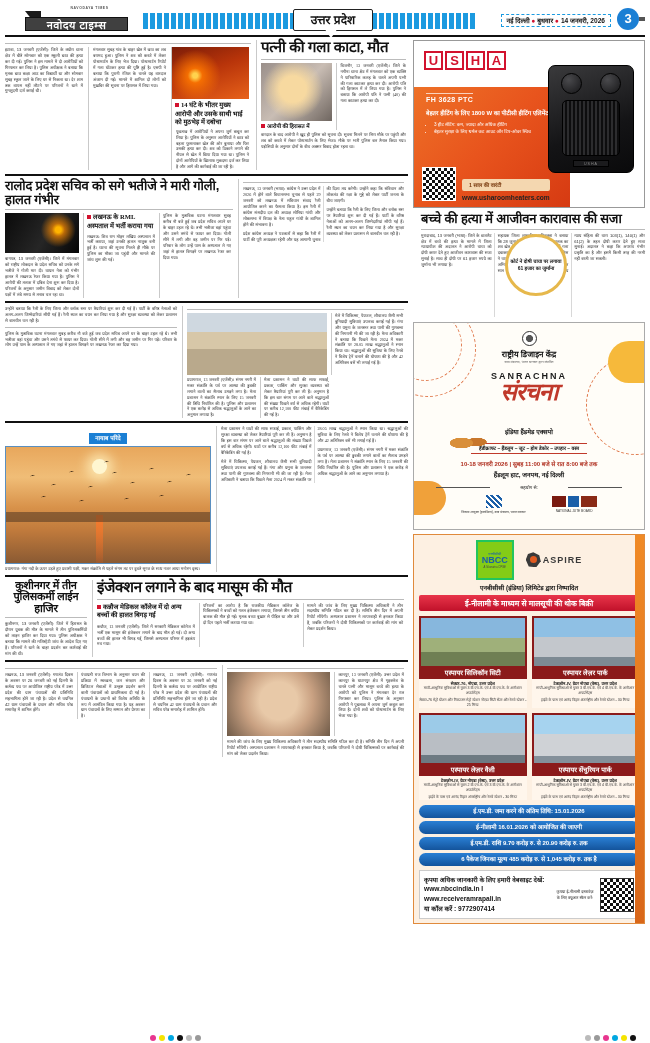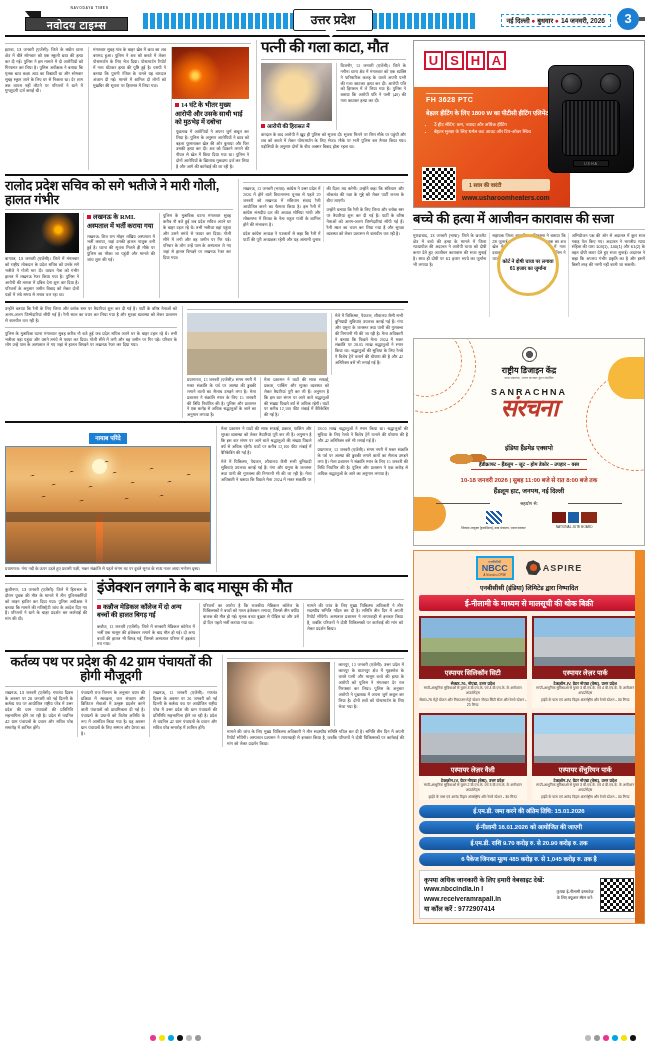--- a/index.html
+++ b/index.html
@@ -159,21 +159,21 @@
   .sr-logos { display:flex; justify-content:center; gap:26px; margin-top:5px; align-items:center;}
   .sr-l { font-size:3.2px; text-align:center; line-height:1.3; color:#333; }
   .sr-pot { position:absolute; left:36px; top:108px; width:38px; height:20px; }
 
   
   .nbcc { position:relative; background:#fdf0e2; border:1px solid #e08a3c; padding:5px 5px 4px;
           overflow:hidden; }
   .nbcc-side { position:absolute; right:0; top:0; bottom:0; width:9px;
                background:linear-gradient(180deg,#f08a26,#d9671a); }
   .nbcc-head { display:flex; justify-content:center; align-items:center; gap:12px; }
-  .nbcc-logo { border:2px solid #0ea5e9; background:#fdba74; padding:1px 4px; text-align:center; }
+  .nbcc-logo { border:2px solid #22c55e; background:#84cc16; padding:9px 4px; text-align:center; }
   .nbcc-logo .n1 { font-size:3.4px; color:#1b5fa8; }
   .nbcc-logo .n2 { font-size:9px; font-weight:bold; color:#1b5fa8; line-height:1; }
   .nbcc-logo .n3 { font-size:2.8px; color:#444; font-style:italic; }
   .aspire { display:flex; align-items:center; gap:2px; }
   .aspire .ic { width:15px; height:15px; background:#3a3a3a;
                 clip-path: polygon(50% 0,90% 20%,100% 60%,70% 100%,20% 95%,0 50%,15% 12%); position:relative;}
   .aspire .ic:after{content:"";position:absolute;left:4px;top:4px;width:7px;height:7px;border-radius:50%;
                 background:#e05a20;}
   .aspire .tx { font-size:9px; font-weight:bold; color:#3a3a3a; letter-spacing:1px; }
   .nbcc-blue { background:linear-gradient(180deg,#2a7fd4,#1557a0); color:#fff; text-align:center;
@@ -381,20 +381,21 @@
             <div class="body-col" style="margin-top:3px;">मेले में चिकित्सा, पेयजल, शौचालय जैसी सभी बुनियादी सुविधाएं उपलब्ध कराई गई हैं। गंगा और यमुना के जलस्तर तथा पानी की गुणवत्ता की निगरानी भी की जा रही है। मेला अधिकारी ने बताया कि पिछले मेला 2024 में मकर संक्रांति पर 28.05 लाख श्रद्धालुओं ने स्नान किया था। श्रद्धालुओं की सुविधा के लिए रेलवे ने विशेष ट्रेनें चलाने की घोषणा की है और 42 अतिरिक्त बसें भी लगाई गई हैं।</div>
             <div class="body-col" style="margin-top:3px;">प्रयागराज, 13 जनवरी (एजेंसी)। संगम नगरी में मकर संक्रांति के पर्व पर आस्था की डुबकी लगाने वालों का सैलाब उमड़ने लगा है। मेला प्रशासन ने संक्रांति स्नान के लिए 15 जनवरी की तिथि निर्धारित की है। पुलिस और प्रशासन ने एक करोड़ से अधिक श्रद्धालुओं के आने का अनुमान लगाया है।</div>
           </div>
         </div>
       </div>
 
       <div class="thick"></div>
 
       <div style="display:flex; gap:5px;">
         <div style="width:82px;">
+          <div class="hl h-4" style="text-align:center;">कुशीनगर में तीन पुलिसकर्मी लाईन हाजिर</div>
           <div class="hairline"></div>
           <div class="body-col">कुशीनगर, 13 जनवरी (एजेंसी): जिले में हिरासत के दौरान युवक की मौत के मामले में तीन पुलिसकर्मियों को लाइन हाजिर कर दिया गया। पुलिस अधीक्षक ने बताया कि मामले की मजिस्ट्रेटी जांच के आदेश दिए गए हैं। परिजनों ने थाने के बाहर प्रदर्शन कर कार्रवाई की मांग की थी।</div>
         </div>
         <div style="width:312px;" class="vline">
           <div style="padding-left:4px;">
             <div class="hl h-2">इंजेक्शन लगाने के बाद मासूम की मौत</div>
             <div class="hairline"></div>
             <div style="display:flex; gap:4px;">
               <div style="width:98px;">
                 <div class="kicker">
@@ -410,21 +411,20 @@
                 </div>
             </div>
           </div>
         </div>
       </div>
 
       <div class="thick"></div>
 
       <div style="display:flex; gap:5px;">
         <div style="width:212px;">
-          <div class="hl h-3" style="text-align:center;">कर्तव्य पथ पर प्रदेश की 42 ग्राम पंचायतों की होगी मौजूदगी</div>
           <div class="hairline"></div>
           <div style="display:flex; gap:4px;">
             <div style="width:68px;">
                 <div class="body-col">लखनऊ, 13 जनवरी (एजेंसी): गणतंत्र दिवस के अवसर पर 26 जनवरी को नई दिल्ली के कर्तव्य पथ पर आयोजित राष्ट्रीय परेड में उत्तर प्रदेश की ग्राम पंचायतों की प्रतिनिधि सहभागिता होने जा रही है। प्रदेश से चयनित 42 ग्राम पंचायतों के प्रधान और सचिव परेड समारोह में शामिल होंगे।</div>
               </div>
             <div style="width:68px;" class="vline">
                 <div class="body-col" style="padding-left:3px;">पंचायती राज विभाग के अनुसार चयन की प्रक्रिया में स्वच्छता, जल संरक्षण और डिजिटल सेवाओं में उत्कृष्ट प्रदर्शन करने वाली पंचायतों को प्राथमिकता दी गई है। पंचायतों के प्रधानों को विशेष अतिथि के रूप में आमंत्रित किया गया है। यह अवसर ग्राम पंचायतों के लिए सम्मान और प्रेरणा का है।</div>
               </div>
             <div style="width:68px;" class="vline">
                 <div class="body-col" style="padding-left:3px;">लखनऊ, 13 जनवरी (एजेंसी): गणतंत्र दिवस के अवसर पर 26 जनवरी को नई दिल्ली के कर्तव्य पथ पर आयोजित राष्ट्रीय परेड में उत्तर प्रदेश की ग्राम पंचायतों की प्रतिनिधि सहभागिता होने जा रही है। प्रदेश से चयनित 42 ग्राम पंचायतों के प्रधान और सचिव परेड समारोह में शामिल होंगे।</div>
@@ -477,34 +477,34 @@
         <div style="position:absolute;right:2px;top:62px;font-size:3px;color:#fff;writing-mode:vertical-rl;">Magic Mist Black</div>
         <div class="usha-bottom">
           <div class="qr"></div>
           <div>
             <div class="warranty">1 साल की वारंटी</div>
             <div class="usha-url" style="margin-top:3px;">www.usharoomheaters.com</div>
           </div>
         </div>
       </div>
 
-      <div style="margin-top:4px; position:relative;">
+      <div style="margin-top:4px; position:relative;margin-left:8px;">
         <div class="hl h-3">बच्चे की हत्या में आजीवन कारावास की सजा</div>
         <div class="hairline"></div>
         <div class="multi3" style="height:84px;">
           <div class="body-col">मुरादाबाद, 13 जनवरी (भाषा): जिले के छजलैट क्षेत्र में बच्चे की हत्या के मामले में जिला न्यायाधीश की अदालत ने आरोपी चाचा को दोषी करार देते हुए आजीवन कारावास की सजा सुनाई है। साथ ही दोषी पर 61 हजार रुपये का जुर्माना भी लगाया है।</div>
           <div class="body-col">सहायक जिला शासकीय अधिवक्ता ने बताया कि 28 जुलाई 2024 को आठ वर्षीय बालक का शव खेत में मिला था। पोस्टमार्टम रिपोर्ट में गला दबाकर हत्या की पुष्टि हुई थी। मामले में पुलिस ने चार्जशीट दाखिल की थी।</div>
           <div class="body-col">अभियोजन पक्ष की ओर से अदालत में कुल सात गवाह पेश किए गए। अदालत ने भारतीय न्याय संहिता की धारा 103(1), 140(1) और 61(2) के तहत दोषी करार देते हुए सजा सुनाई। अदालत ने कहा कि अपराध गंभीर प्रकृति का है और इसमें किसी तरह की नरमी नहीं बरती जा सकती।</div>
         </div>
         <div class="callout" style="left:84px; top:22px;">
           <span>कोर्ट ने दोषी चाचा पर लगाया 61 हजार का जुर्माना</span>
         </div>
       </div>
 
-      <div class="sanrachna" style="margin-top:21px;">
+      <div class="sanrachna" style="margin-top:5px;">
         <div class="sr-arc" style="left:-34px; top:-22px; width:96px; height:96px;"></div>
         <div class="sr-arc" style="left:-24px; top:-14px; width:72px; height:72px;"></div>
         <div class="sr-arc" style="right:-42px; top:32px; width:100px; height:100px;"></div>
         <div class="sr-yellow" style="right:-16px; top:18px; width:52px; height:42px; border-radius:22px 0 0 22px;"></div>
         <div class="sr-yellow" style="left:-14px; bottom:14px; width:46px; height:34px; border-radius:0 18px 18px 0; background:#f0a13a;"></div>
 
         <div class="sr-emblem"></div>
         <div class="sr-t1">राष्ट्रीय डिजाइन केंद्र</div>
         <div class="sr-t2">वस्त्र मंत्रालय, भारत सरकार द्वारा स्थापित</div>
         <div class="sr-brand-en">SANRACHNA</div>

